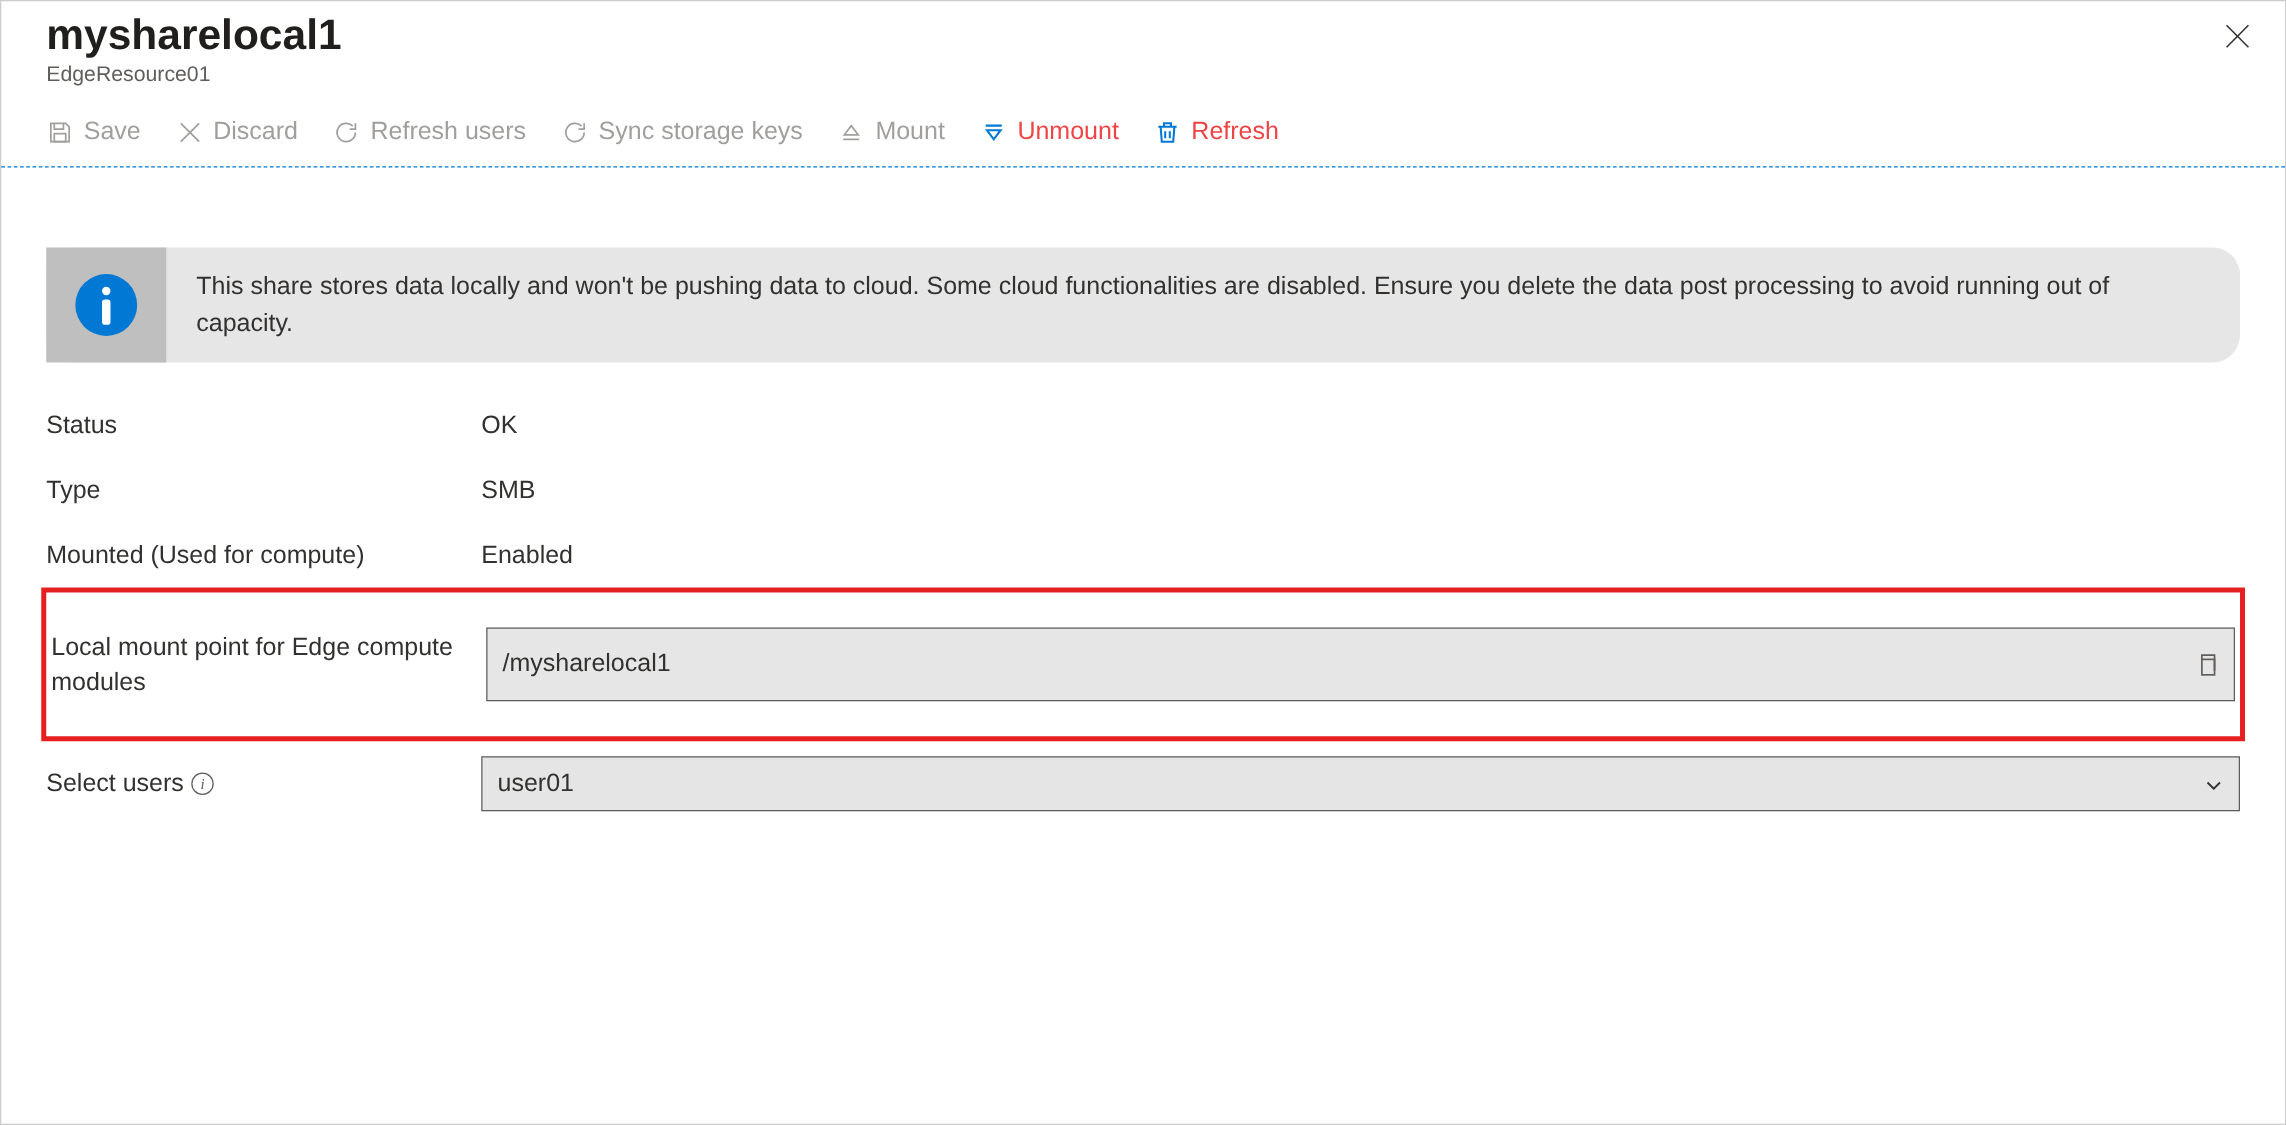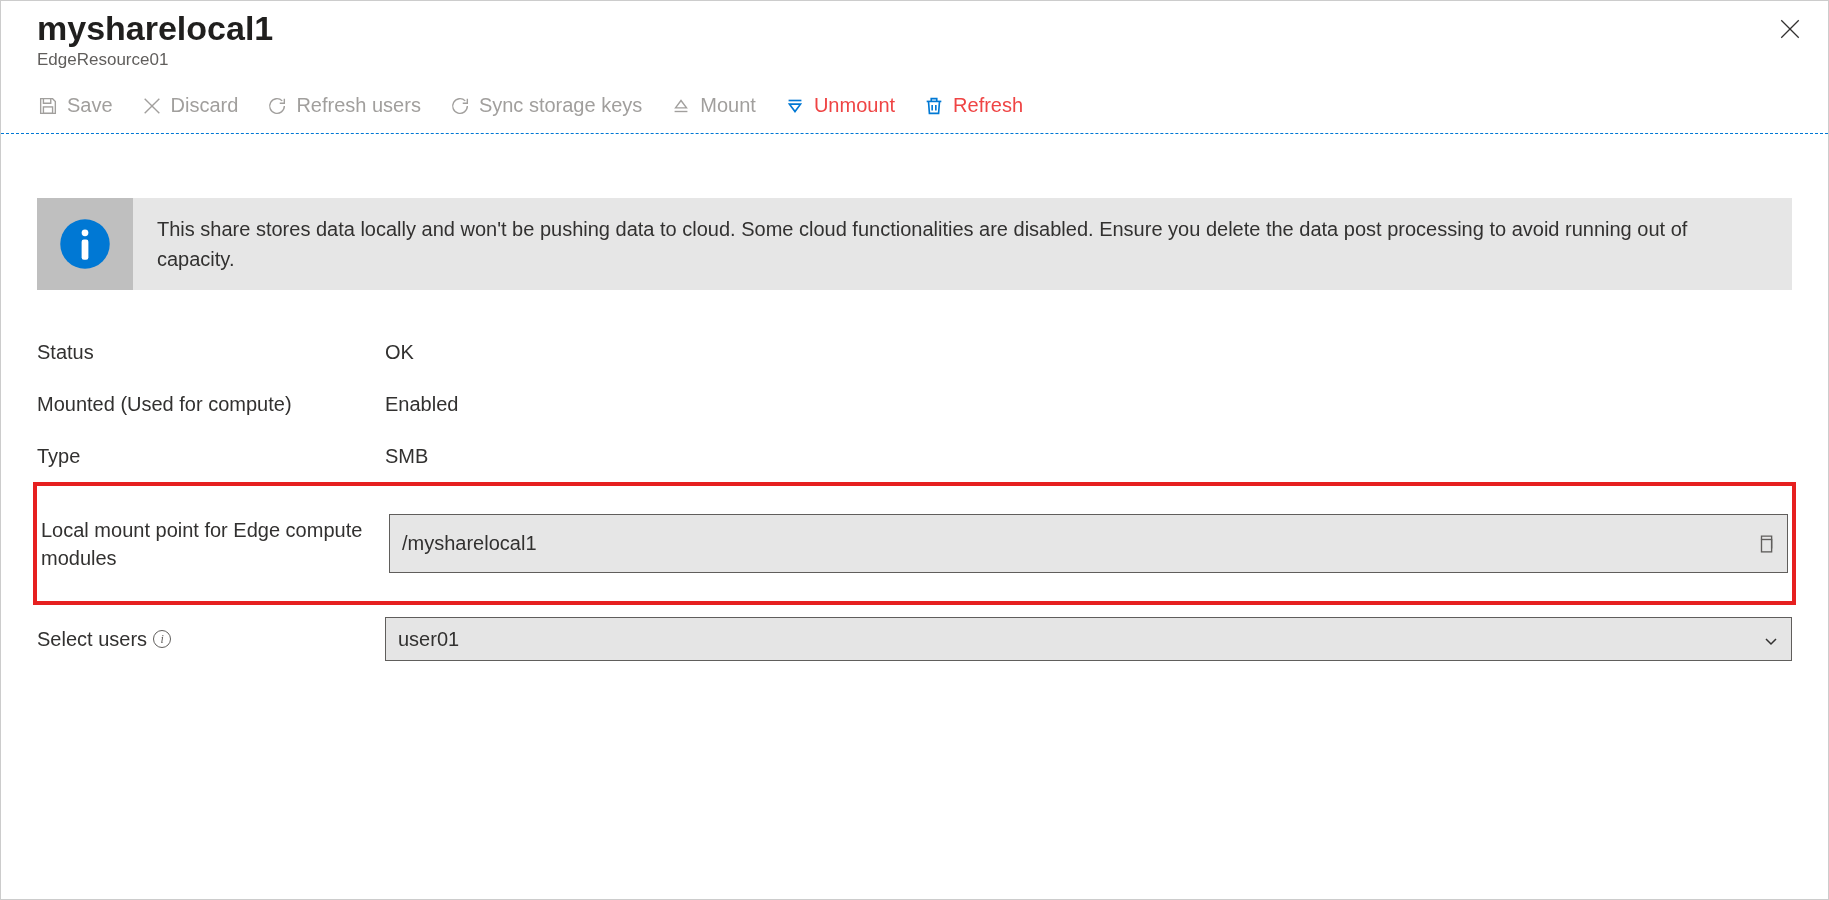--- a/index.html
+++ b/index.html
@@ -83,21 +83,22 @@
       color: #0078d4;
     }
     .toolbar-item.disabled .tb-icon svg { stroke: #a19f9d; }
     .content {
       padding: 64px 36px 36px 36px;
     }
     .info-banner {
       display: flex;
       align-items: stretch;
       background: #e6e6e6;
-      margin-bottom: 36px;
+      margin-bottom: 24px;
+      border-radius: 22px;
     }
     .info-icon-wrap {
       width: 96px;
       background: #bfbfbf;
       display: flex;
       align-items: center;
       justify-content: center;
       flex-shrink: 0;
     }
     .info-icon-wrap svg {
@@ -278,27 +279,27 @@
       </div>
       <div class="info-text">This share stores data locally and won't be pushing data to cloud. Some cloud functionalities are disabled. Ensure you delete the data post processing to avoid running out of capacity.</div>
     </div>
 
     <div class="form-row">
       <div class="form-label">Status</div>
       <div class="form-value">OK</div>
     </div>
 
     <div class="form-row">
+      <div class="form-label">Type</div>
+      <div class="form-value">SMB</div>
+    </div>
+
+    <div class="form-row">
       <div class="form-label">Mounted (Used for compute)</div>
       <div class="form-value">Enabled</div>
-    </div>
-
-    <div class="form-row">
-      <div class="form-label">Type</div>
-      <div class="form-value">SMB</div>
     </div>
 
     <div class="form-row highlight-row">
       <div class="form-label">Local mount point for Edge compute modules</div>
       <div class="form-value">
         <div class="readonly-input">
           <span>/mysharelocal1</span>
           <span class="copy-icon">
             <svg viewBox="0 0 16 16" fill="none" stroke="#605e5c" stroke-width="1.2">
                 <rect x="4" y="4" width="9" height="11"></rect>

